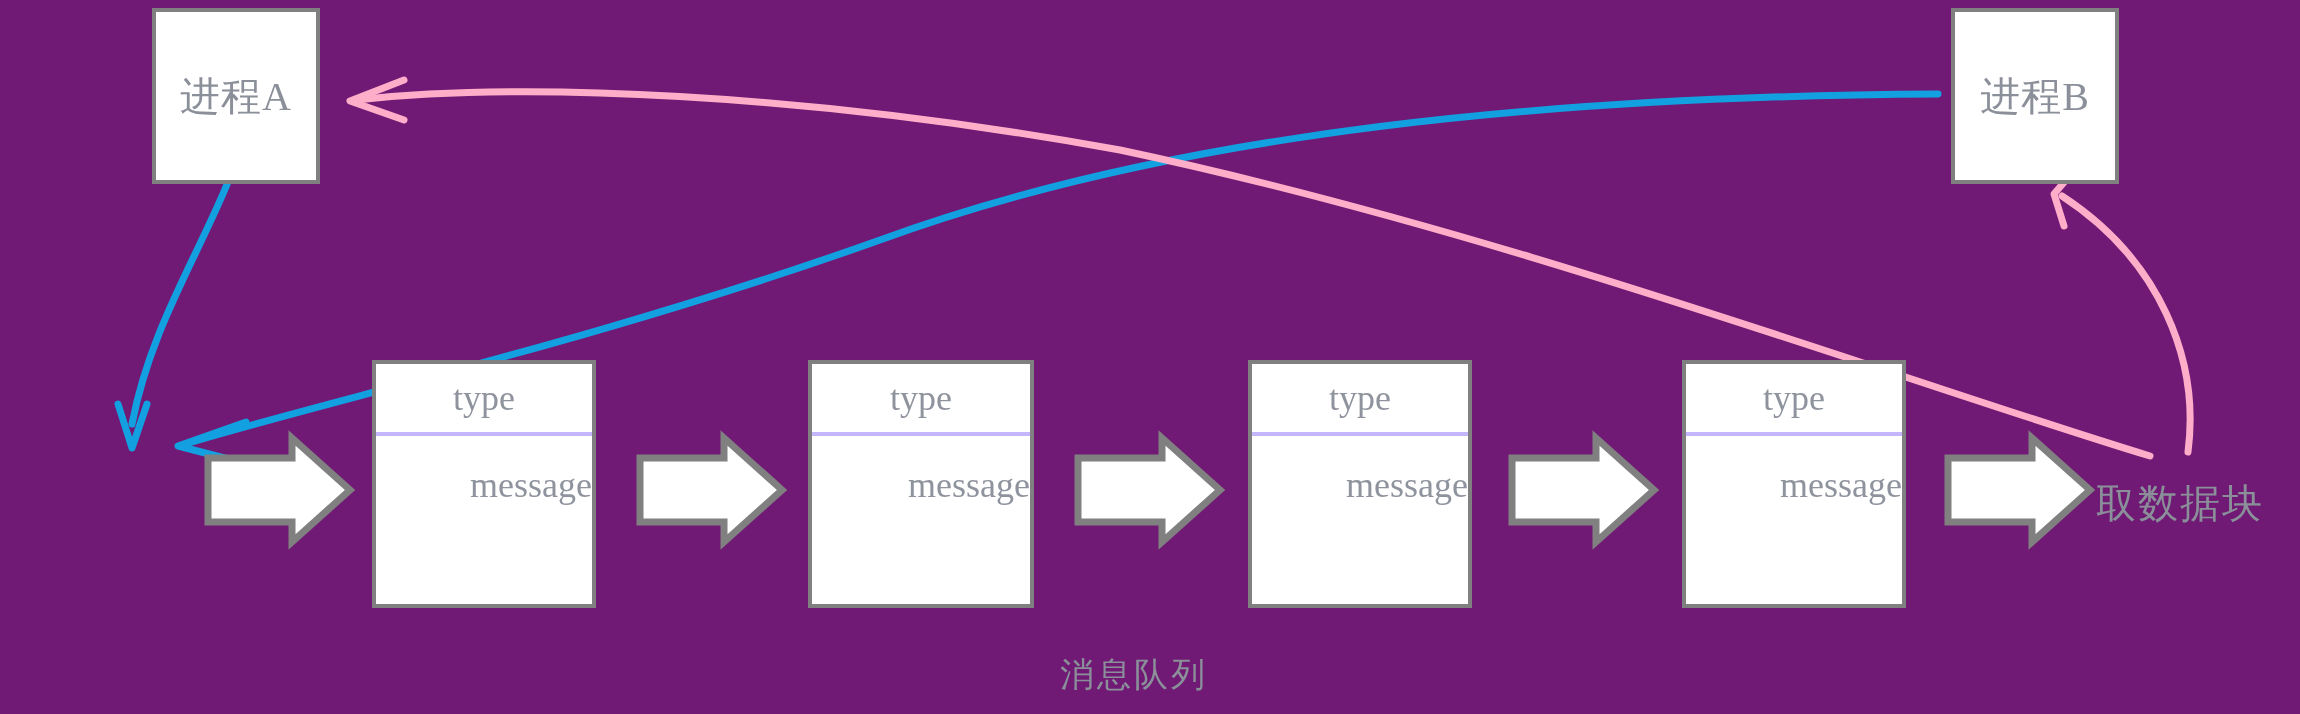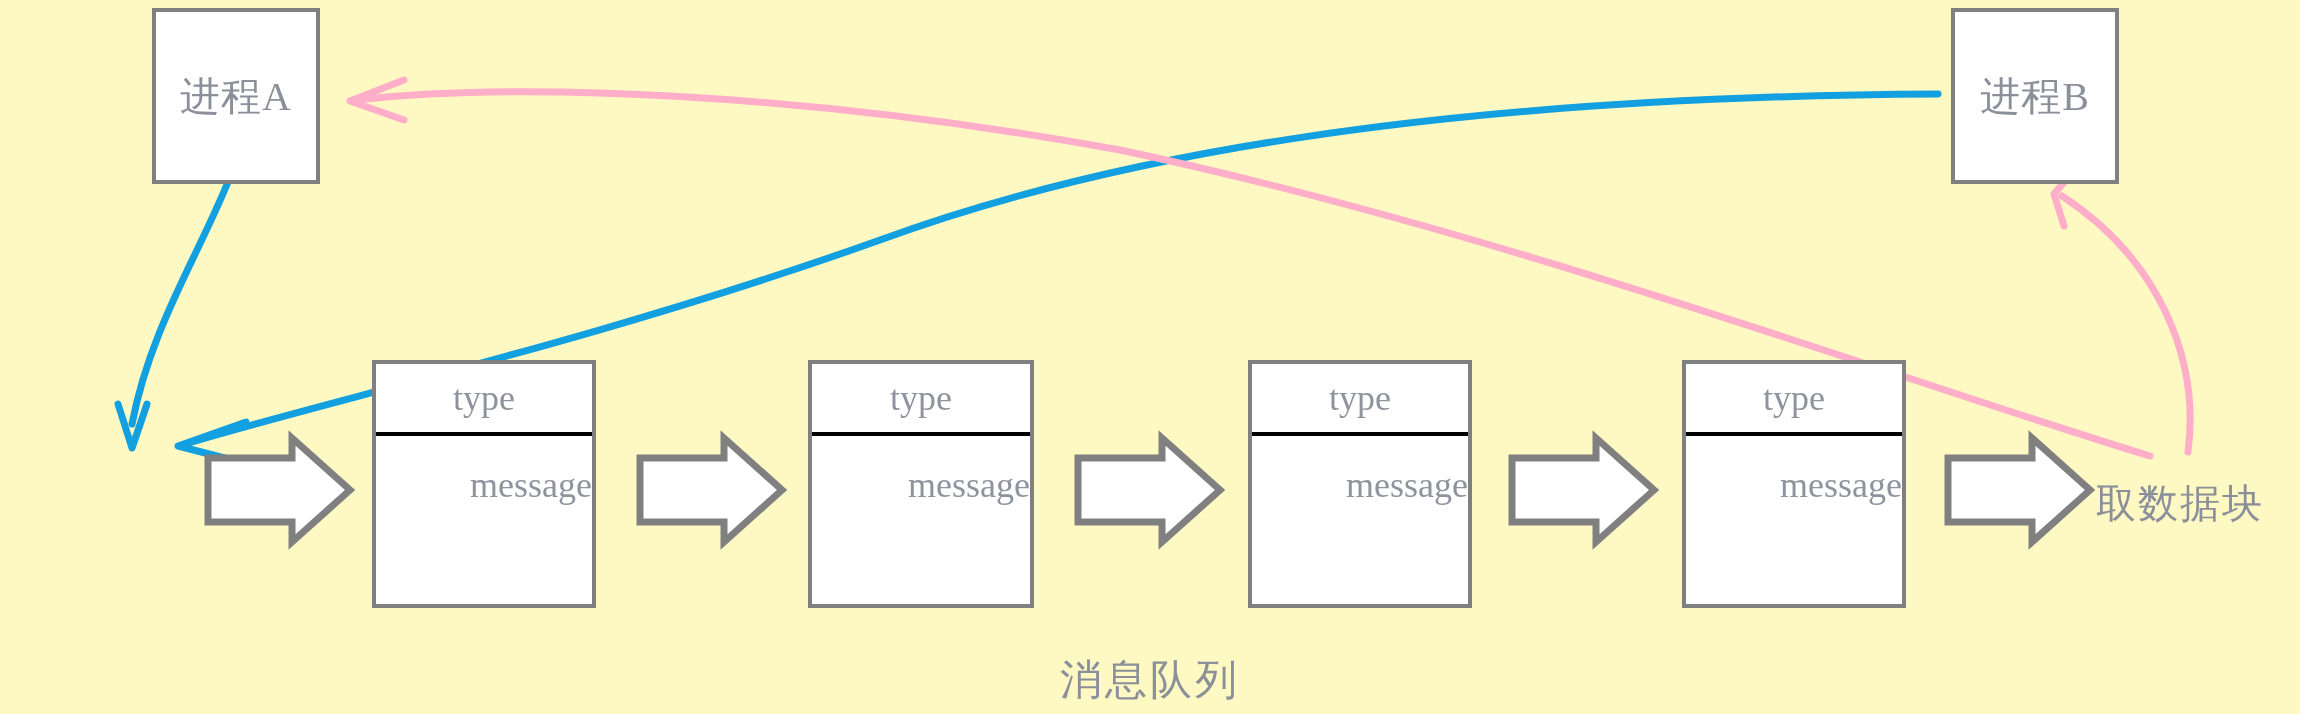--- a/index.html
+++ b/index.html
@@ -7,21 +7,21 @@
     padding: 0;
     background: #ffffff;
   }
   body {
     font-family: "Liberation Serif", "DejaVu Serif", serif;
   }
   #canvas {
     position: relative;
     width: 2300px;
     height: 714px;
-    background: #fef9c3;
+    background: #701a75;
     overflow: hidden;
   }
   #vector-layer {
     position: absolute;
     left: 0;
     top: 0;
     width: 2300px;
     height: 714px;
     pointer-events: none;
   }
@@ -45,21 +45,21 @@
     position: absolute;
     box-sizing: border-box;
     border: 4px solid #808080;
     background: #ffffff;
     display: flex;
     flex-direction: column;
   }
   .msg-type {
     box-sizing: border-box;
     height: 72px;
-    border-bottom: 4px solid #000000;
+    border-bottom: 4px solid #c4b5fd;
     display: flex;
     align-items: center;
     justify-content: center;
   }
   .msg-body {
     box-sizing: border-box;
     flex: 1 1 auto;
     display: flex;
     align-items: flex-start;
     justify-content: flex-end;
@@ -76,21 +76,21 @@
     position: absolute;
     font-family: "Liberation Serif", "DejaVu Serif", serif;
     font-size: 40px;
     color: #8a8f99;
     letter-spacing: 2px;
     white-space: nowrap;
   }
   .caption-text {
     position: absolute;
     font-family: Liberation Mono, monospace;
-    font-size: 42px;
+    font-size: 34px;
     color: #8a8f99;
     letter-spacing: 3px;
     white-space: nowrap;
   }
 </style>
 </head>
 <body>
 
 <div id="canvas">
 

